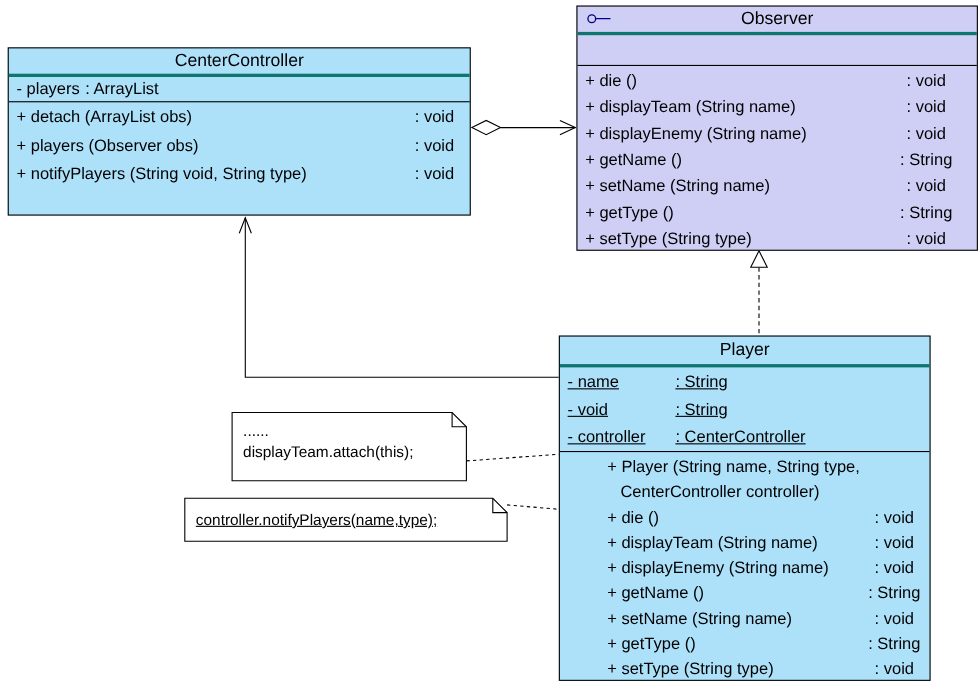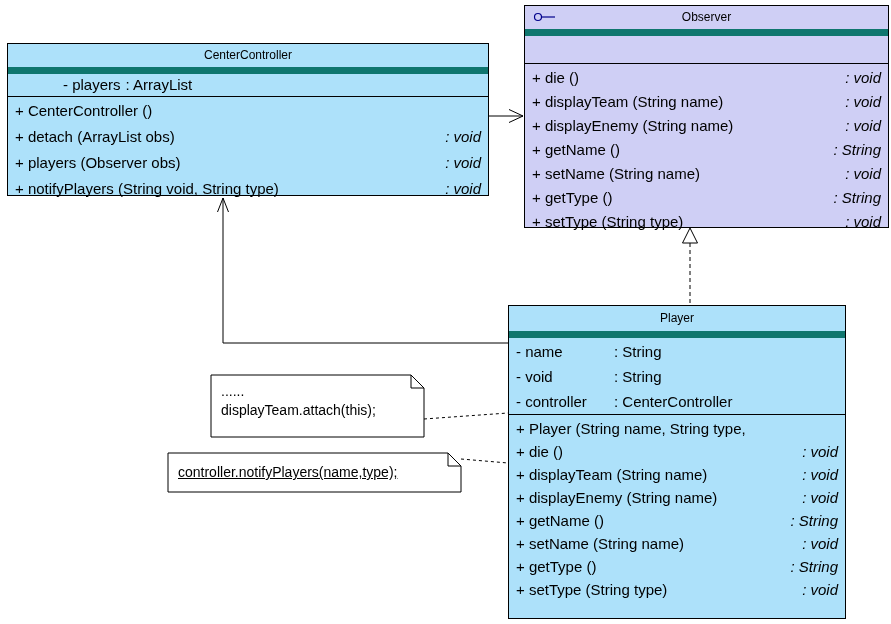--- a/index.html
+++ b/index.html
@@ -1,54 +1,54 @@
 <!DOCTYPE html>
 <html><head>
 <meta charset="utf-8">
 <style>
   html,body{margin:0;padding:0;background:#fff;}
   #canvas{position:relative;width:891px;height:624px;background:#fff;overflow:hidden;
           font-family:"Liberation Sans",sans-serif;color:#000;}
   #connectors{position:absolute;left:0;top:0;z-index:1;}
   .cls{position:absolute;z-index:2;border:1px solid #000;box-sizing:border-box;
        background:#ADE1FA;font-size:15px;}
-  .cls-title{position:relative;text-align:center;border-bottom:7px solid #0f766e;font-size:12px;}
+  .cls-title{position:relative;text-align:center;border-bottom:3px solid #0f766e;font-size:16px;}
   .cls-attrs{border-bottom:1px solid #000;box-sizing:border-box;}
   .row{display:flex;padding:0 7px;white-space:nowrap;}
   .sig{flex:1 1 auto;overflow:hidden;}
-  .ret{flex:0 0 auto;text-align:right;font-style:italic;}
+  .ret{flex:0 0 auto;text-align:center;}
   .aname{display:inline-block;}
   .indent .sig{padding-left:12px;}
 
   
-  #cc{left:7px;top:43px;width:482px;height:153px;}
+  #cc{left:7px;top:43px;width:421px;height:153px;}
   #cc .cls-title{height:23px;line-height:23px;}
   #cc .cls-attrs{height:23px;}
-  #cc .cls-attrs .row{line-height:22px;margin-left:48px;}
+  #cc .cls-attrs .row{line-height:22px;}
   #cc .cls-methods{padding-top:1px;}
   #cc .cls-methods .row{line-height:26px;}
   #cc .ret{width:50px;}
   #cc .aname{margin-right:5px;}
 
   
   #obs{left:524px;top:5px;width:365px;height:223px;background:#CFCFF5;}
   #obs .cls-title{height:23px;line-height:23px;}
   #obs .cls-attrs{height:28px;}
   #obs .cls-methods{padding-top:2px;}
   #obs .cls-methods .row{line-height:24px;}
   #obs .ret{width:78px;}
   .iface-icon{position:absolute;left:8px;top:5px;line-height:0;}
 
   
   #player{left:508px;top:305px;width:338px;height:314px;}
   #player .cls-title{height:25px;line-height:25px;}
   #player .cls-attrs{height:77px;padding-top:1px;}
-  #player .cls-attrs .row{line-height:25px;}
+  #player .cls-attrs .row{line-height:25px;text-decoration:underline;}
   #player .cls-methods{padding-top:2px;}
-  #player .cls-methods .row{line-height:23px;}
+  #player .cls-methods .row{line-height:23px;margin-left:36px;}
   #player .ret{width:50px;}
   #player .aname{width:98px;}
 
   
   .note-text{position:absolute;z-index:3;font-size:14px;line-height:19px;white-space:nowrap;}
   #note1{left:221px;top:382px;}
   #note2{left:178px;top:463px;text-decoration:underline;}
 </style>
 </head>
 <body>
@@ -89,21 +89,20 @@
   <div class="cls" id="cc">
     <div class="cls-title">CenterController</div>
     <div class="cls-attrs">
       <div class="row">
         <span class="aname">- players</span>
         <span class="atype">: ArrayList</span>
       </div>
     </div>
     <div class="cls-methods">
       <div class="row">
-        <span class="sig">+ CenterController ()</span>
         <span class="ret"></span>
       </div>
       <div class="row">
         <span class="sig">+ detach (ArrayList obs)</span>
         <span class="ret">: void</span>
       </div>
       <div class="row">
         <span class="sig">+ players (Observer obs)</span>
         <span class="ret">: void</span>
       </div>
@@ -172,20 +171,21 @@
         <span class="aname">- controller</span>
         <span class="atype">: CenterController</span>
       </div>
     </div>
     <div class="cls-methods">
       <div class="row">
         <span class="sig">+ Player (String name, String type,</span>
         <span class="ret"></span>
       </div>
       <div class="row indent">
+        <span class="sig">CenterController controller)</span>
         <span class="ret"></span>
       </div>
       <div class="row">
         <span class="sig">+ die ()</span>
         <span class="ret">: void</span>
       </div>
       <div class="row">
         <span class="sig">+ displayTeam (String name)</span>
         <span class="ret">: void</span>
       </div>

